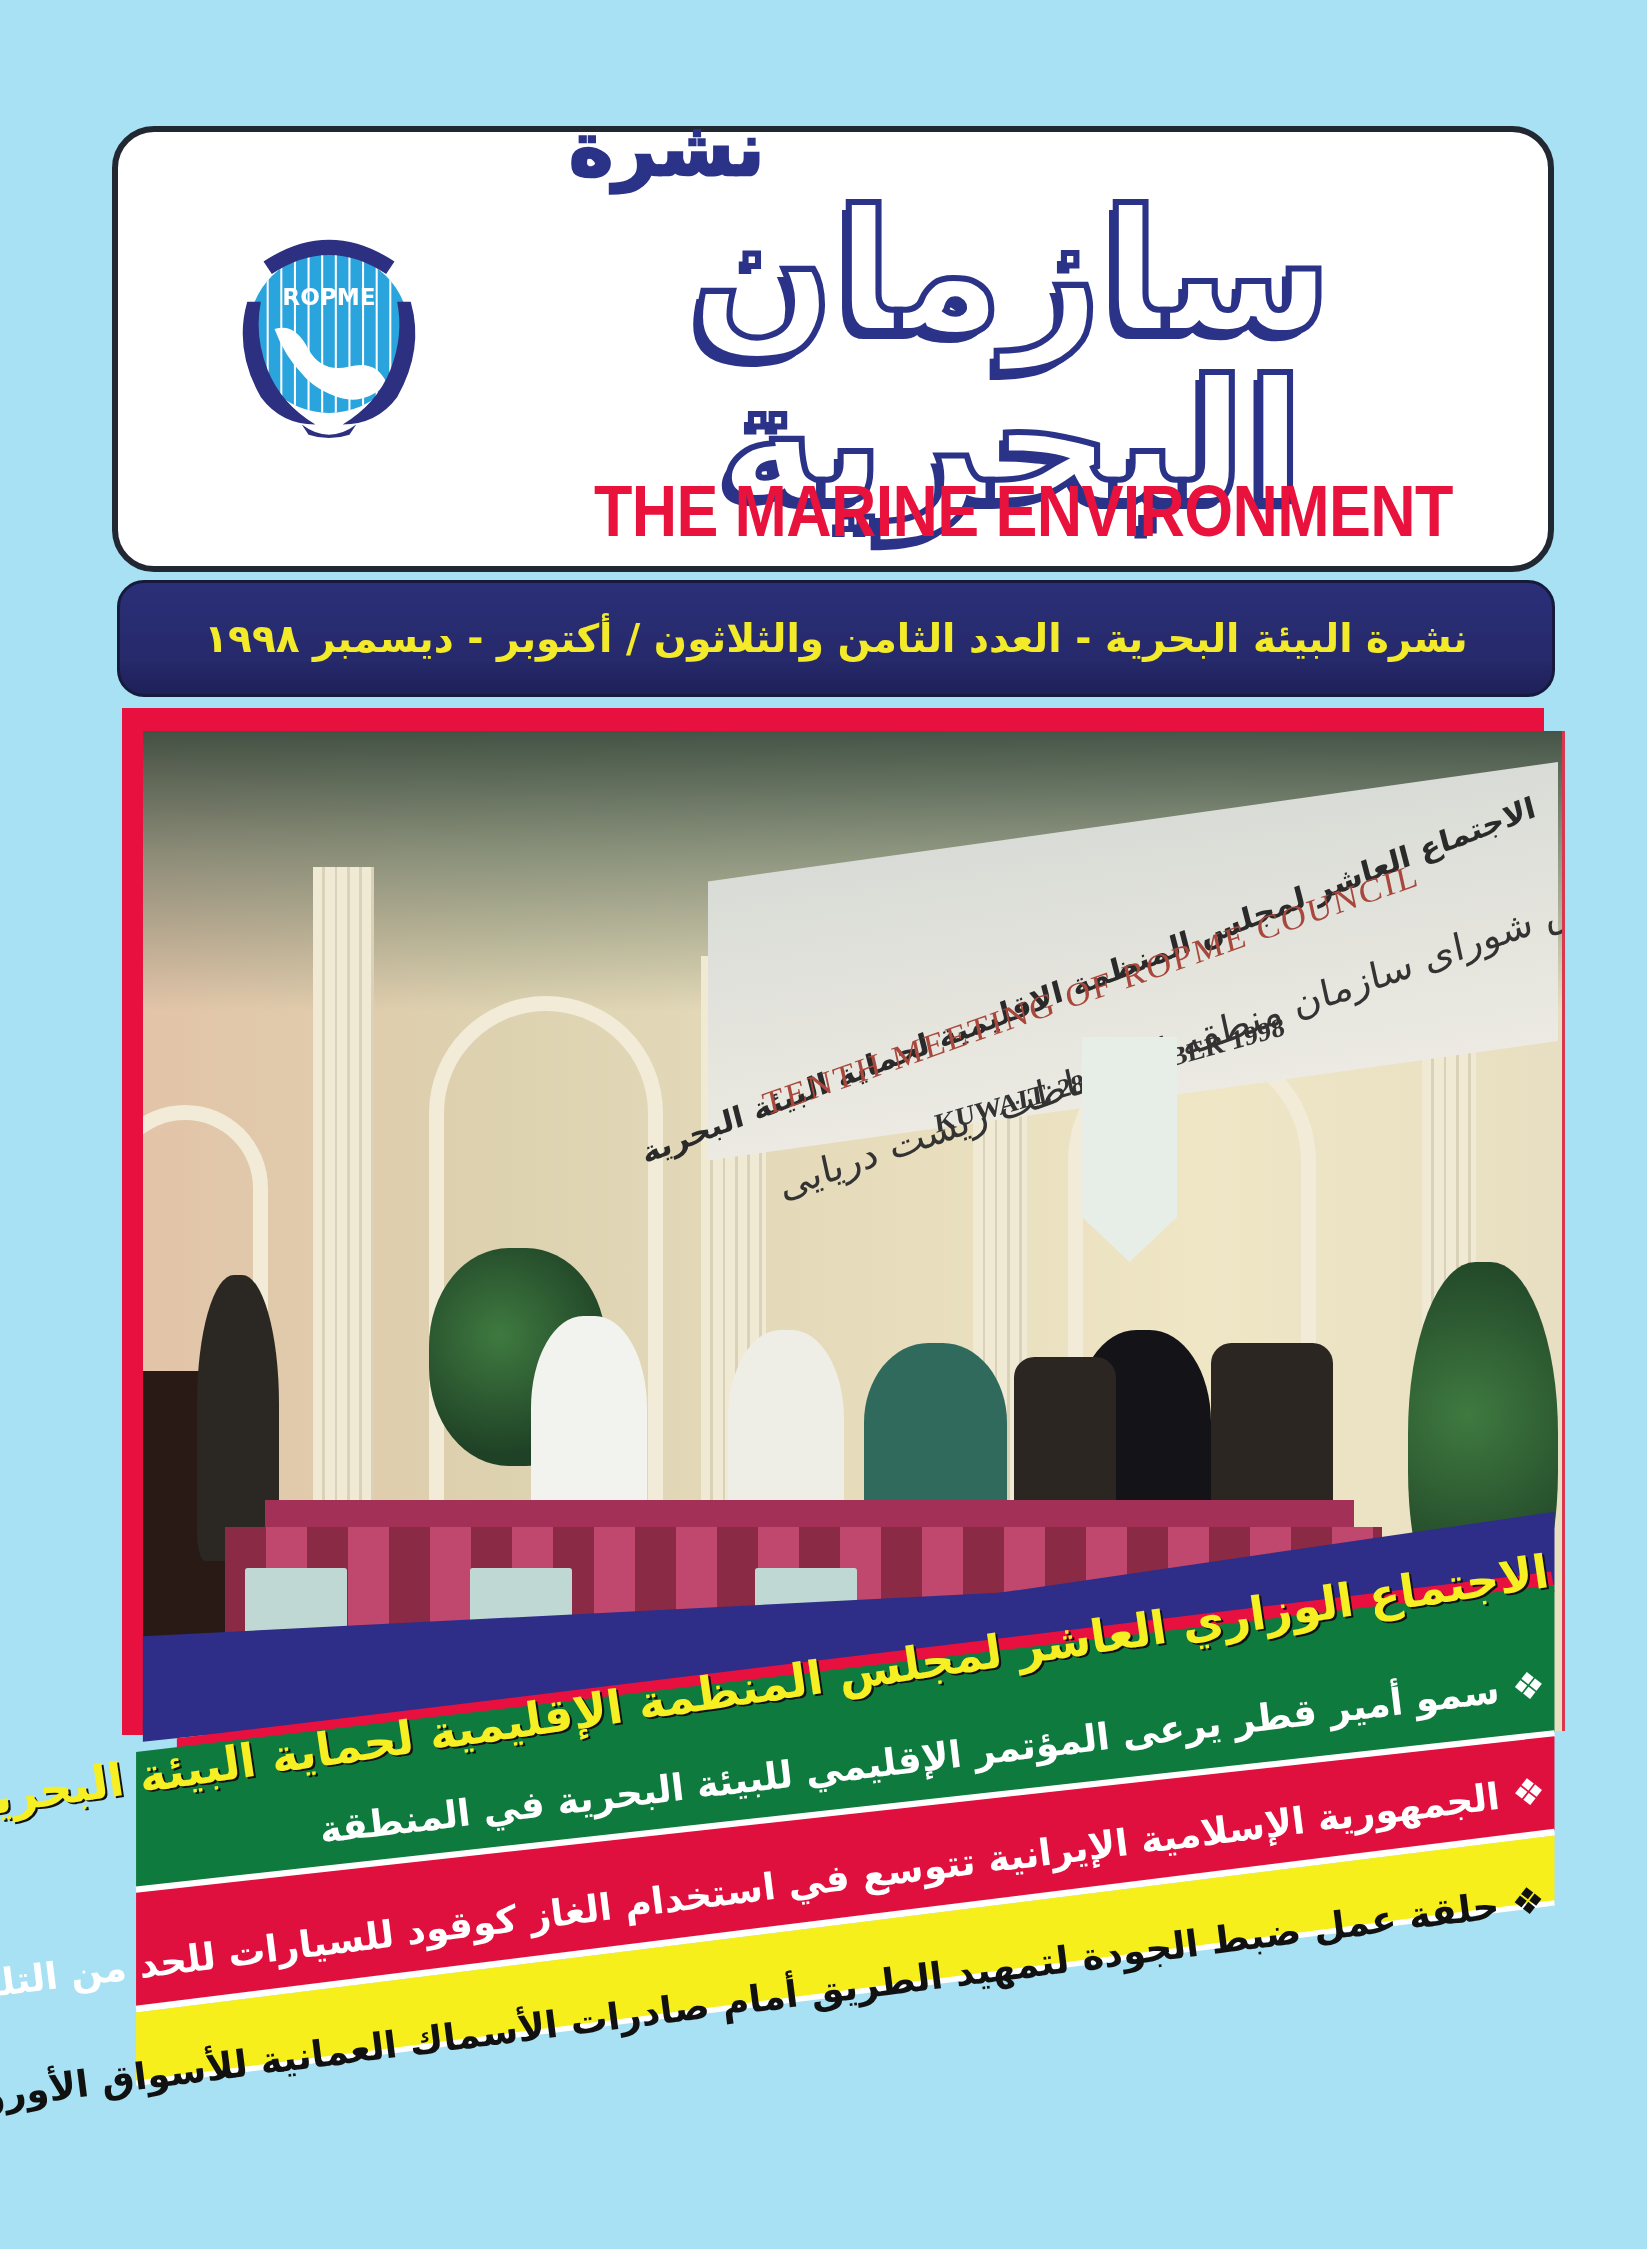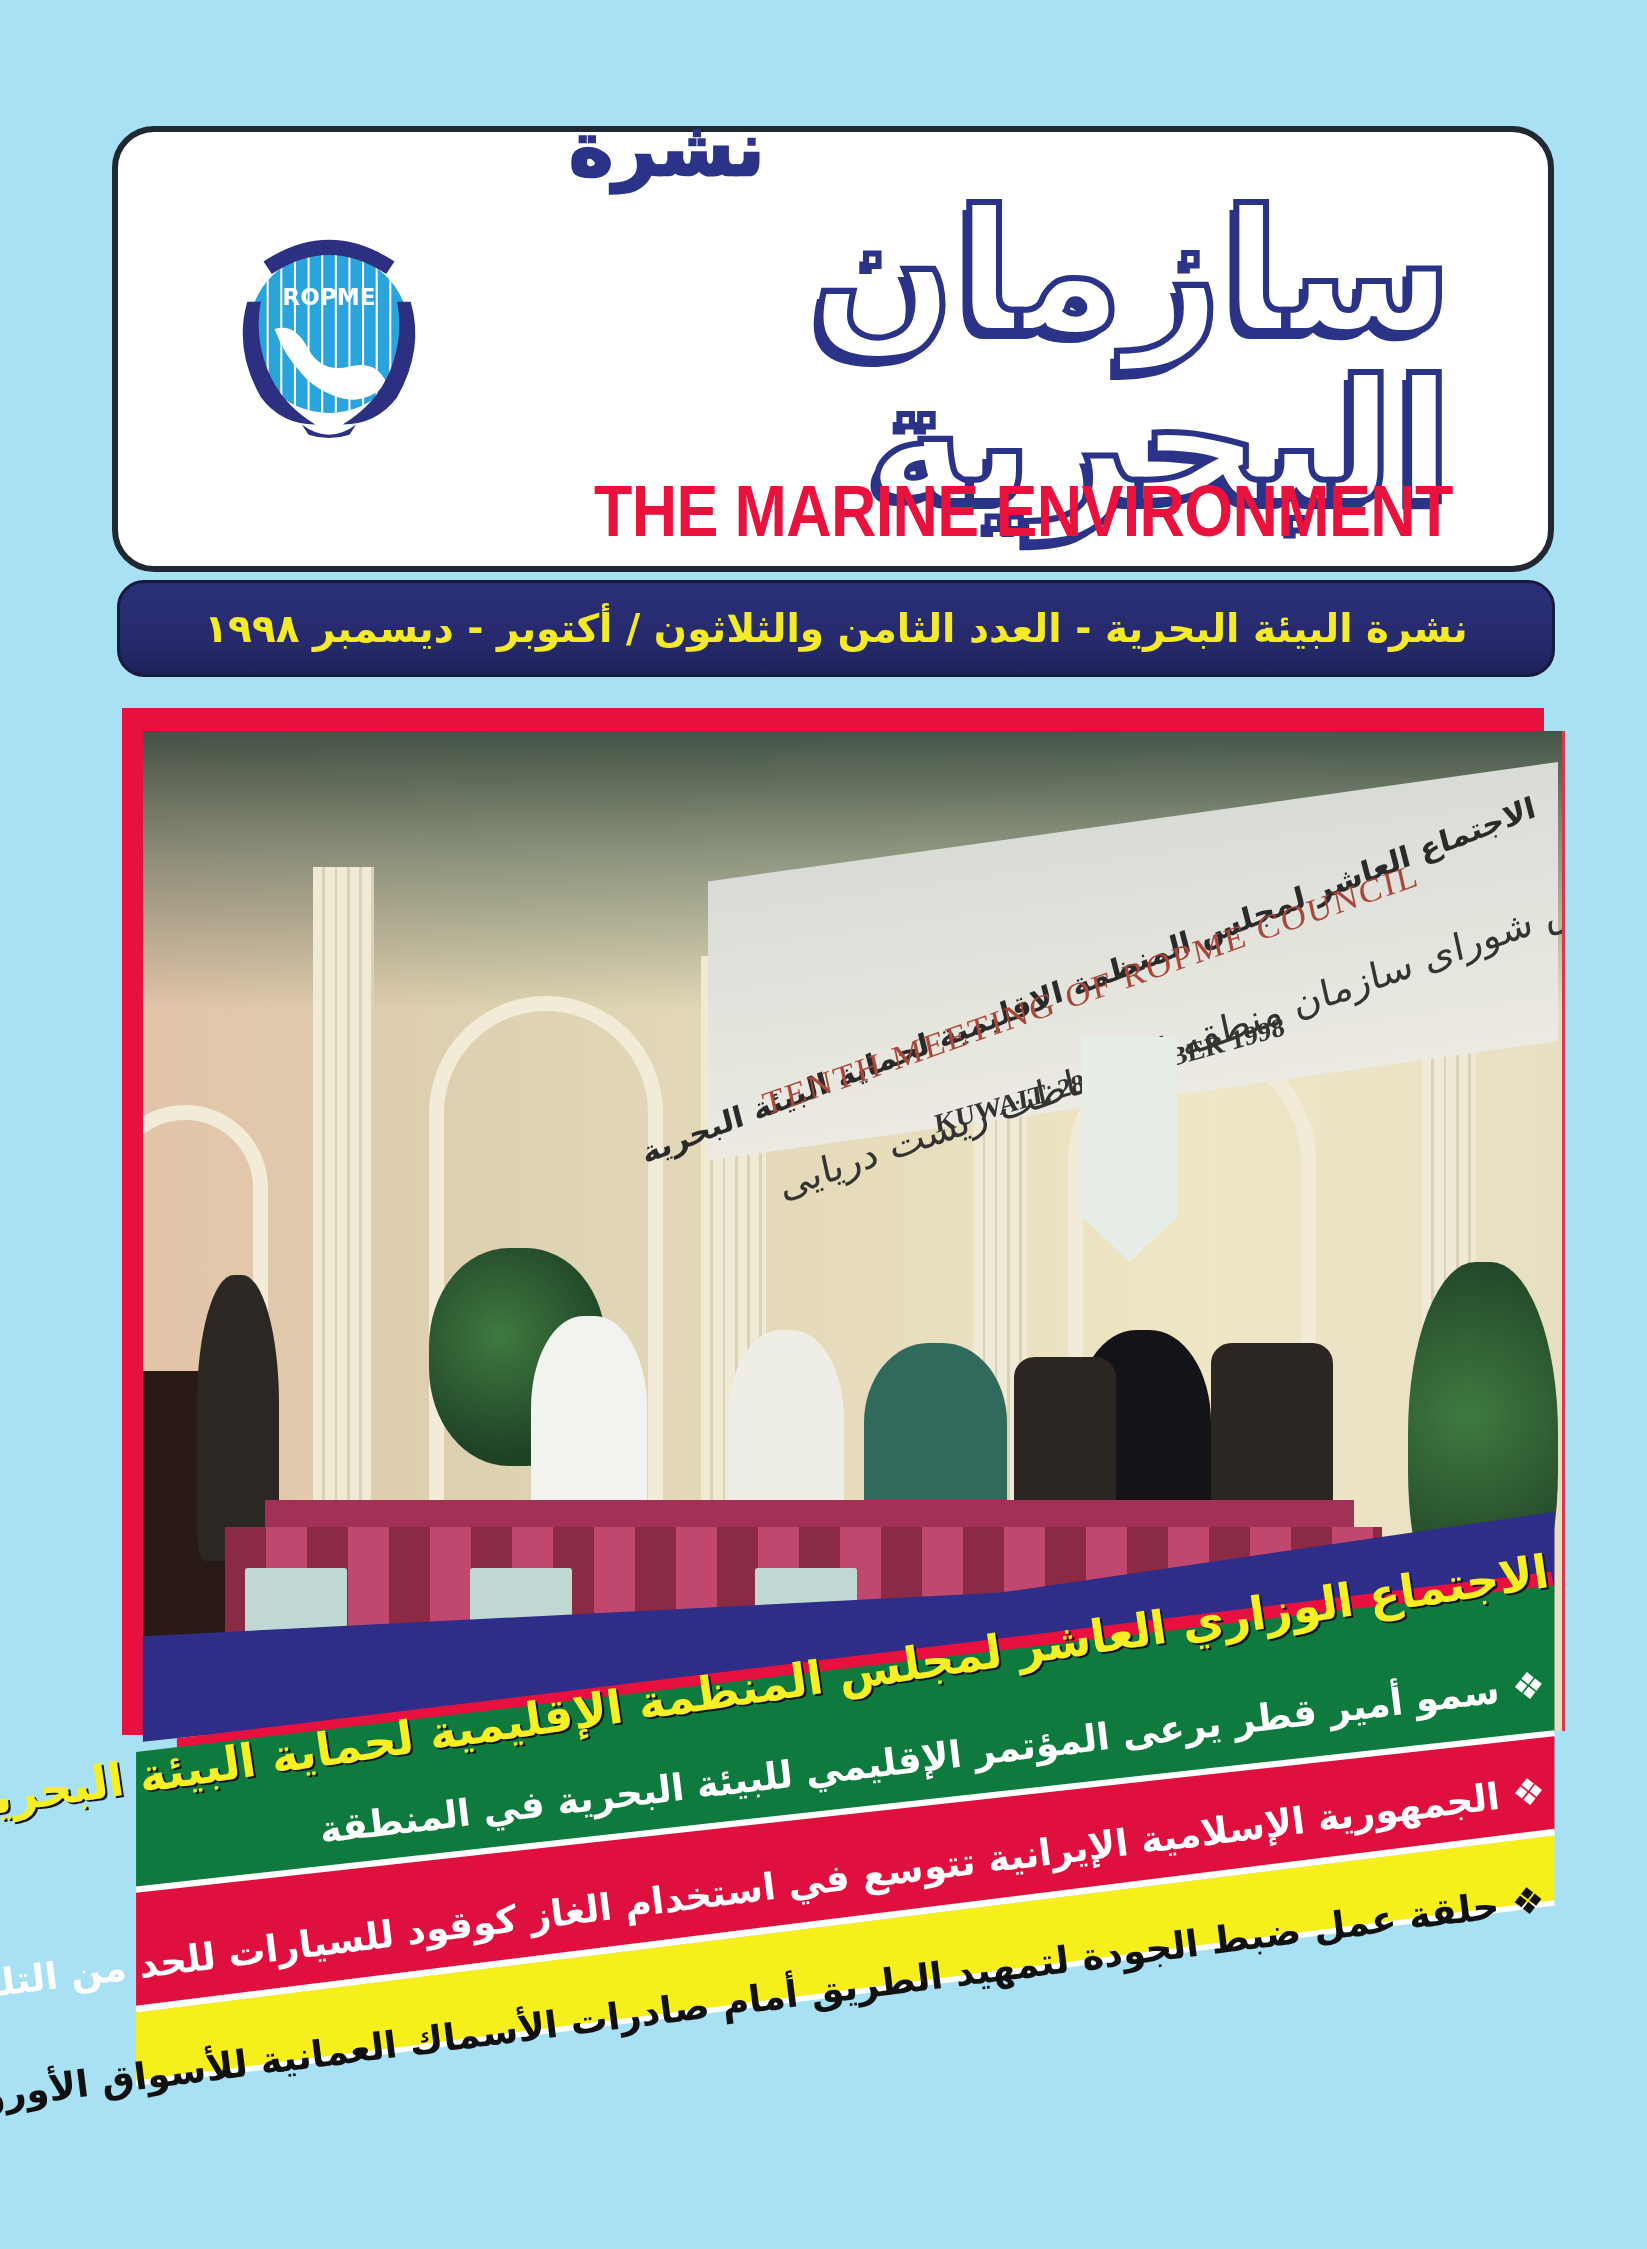--- a/index.html
+++ b/index.html
@@ -13,41 +13,42 @@
     background:#ffffff; border:6.1px solid #222831; border-radius:42px;
     box-sizing:border-box;
   }
   .logo {
     position:absolute; left:102px; top:88px; width:218px; height:225px;
   }
   .title-ar {
     position:absolute; right:95px; top:27px; width:884px; height:320px;
     display:flex; flex-direction:column; align-items:flex-end; justify-content:center;
     direction:rtl;
+    text-align:center;
   }
   .title-ar .small {
     font-family:"DejaVu Sans", sans-serif; font-weight:bold;
     font-size:75px; color:#2b3388; margin-right:231px; line-height:1;
     -webkit-text-stroke:2.7px #2b3388;
   }
   .title-ar .big {
     font-family:"DejaVu Sans", sans-serif; font-weight:bold;
     font-size:170px; color:#ffffff; line-height:1;
     -webkit-text-stroke:6.1px #2b3388;
     text-shadow: -6.8px 8.2px 0 #2b3388;
     letter-spacing:2.7px;
   }
   .title-en {
     position:absolute; left:476px; top:337px; width:878px;
     font-family:"Liberation Sans", sans-serif; font-weight:bold;
     font-size:73px; color:#e8123c; letter-spacing:-0.7px; text-align:center;
     transform:scaleX(0.86); transform-origin:left center; white-space:nowrap;
   }
   .issue-bar {
-    position:absolute; left:117px; top:580px; width:1438px; height:97px;
+    position:absolute; left:117px; top:580px; width:1438px; height:117px;
     background:linear-gradient(#2a2f78,#26296a 70%,#1e2058);
     border-radius:27px; border:3.4px solid #161a3c; box-sizing:border-box;
     display:flex; align-items:center; justify-content:center;
   }
   .issue-bar span {
     font-family:"DejaVu Sans", sans-serif; font-weight:bold;
     font-size:39px; color:#f3ea2a; direction:rtl;
   }
   .photo-frame {
     position:absolute; left:122px; top:708px; width:1422px; height:1027px;

